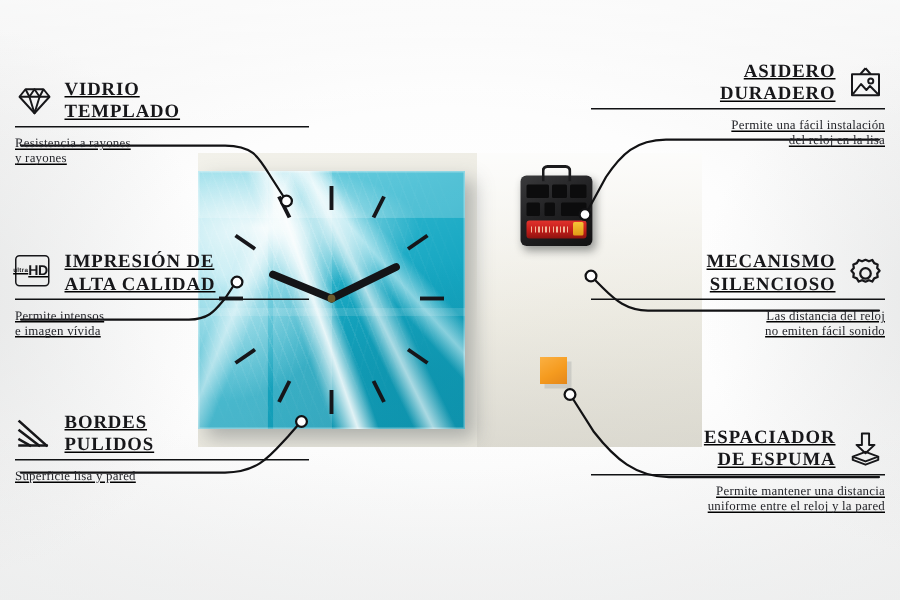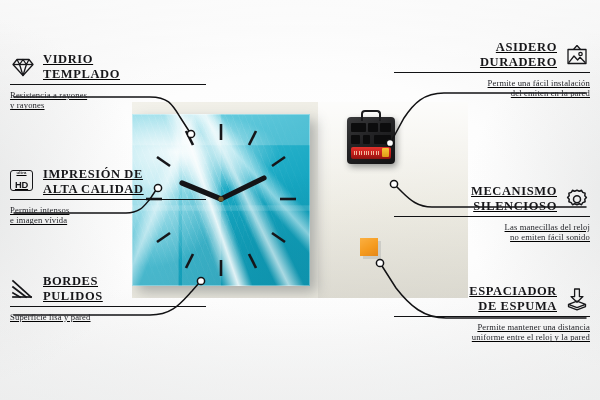--- a/index.html
+++ b/index.html
@@ -37,21 +37,21 @@
   .desc{
     margin-top:5px;font-size:8.6px;line-height:10.4px;color:#24252a;
     font-family:"Liberation Serif", serif;letter-spacing:.15px;
   }
   .ic{width:26px;height:24px;flex:0 0 26px;display:block;}
   .ic svg{display:block;width:26px;height:24px;}
 
   
   .hdbox{
     width:23px;height:21px;border:1.6px solid #17171a;border-radius:3px;
-    display:flex;flex-direction:column;align-items:center;justify-content:space-between;
+    display:flex;align-items:center;justify-content:flex-end;
     font-family:"Liberation Sans", sans-serif;color:#17171a;box-sizing:border-box;
   }
   .hdbox .u{font-size:4.2px;font-weight:bold;line-height:4.4px;letter-spacing:.2px;}
   .hdbox .h{font-size:9.4px;font-weight:bold;line-height:9.6px;letter-spacing:-.2px;}
 
   
   #wires{position:absolute;left:0;top:0;width:600px;height:400px;pointer-events:none;}
 
   
   #photo{
@@ -308,42 +308,42 @@
           </svg>
       </span>
       <div class="titles">
         <div>ASIDERO</div>
         <div>DURADERO</div>
       </div>
     </div>
     <div class="rule"></div>
     <div class="desc">
       <div>Permite una fácil instalación</div>
-      <div>del emiten en la pared</div>
-    </div>
-  </div>
-
-  <div class="feature right" style="top:184px;">
+      <div>del reloj en la lisa</div>
+    </div>
+  </div>
+
+  <div class="feature right" style="top:167px;">
     <div class="head">
       <span class="ic">
         <svg viewBox="0 0 26 24">
             <g fill="none" stroke="#17171a" stroke-width="1.5" stroke-linejoin="round">
           <path d="M13 3.2 l2.3 1.0 2.2 -0.9 1.3 2.1 2.3 0.9 -0.3 2.4 1.6 1.8 -1.6 1.8 0.3 2.4 -2.3 0.9 -1.3 2.1 -2.2 -0.9 -2.3 1.0 -2.3 -1.0 -2.2 0.9 -1.3 -2.1 -2.3 -0.9 0.3 -2.4 -1.6 -1.8 1.6 -1.8 -0.3 -2.4 2.3 -0.9 1.3 -2.1 2.2 0.9 Z"></path>
           <circle cx="13" cy="12.3" r="3.5"></circle>
         </g>
           </svg>
       </span>
       <div class="titles">
         <div>MECANISMO</div>
         <div>SILENCIOSO</div>
       </div>
     </div>
     <div class="rule"></div>
     <div class="desc">
-      <div>Las manecillas del reloj</div>
+      <div>Las distancia del reloj</div>
       <div>no emiten fácil sonido</div>
     </div>
   </div>
 
   <div class="feature right" style="top:284px;">
     <div class="head">
       <span class="ic">
         <svg viewBox="0 0 26 24">
             <g fill="none" stroke="#17171a" stroke-width="1.3" stroke-linejoin="round">
           <path d="M10.6 2 H15.4 V9.6 H19 L13 15.2 L7 9.6 H10.6 Z"></path>

